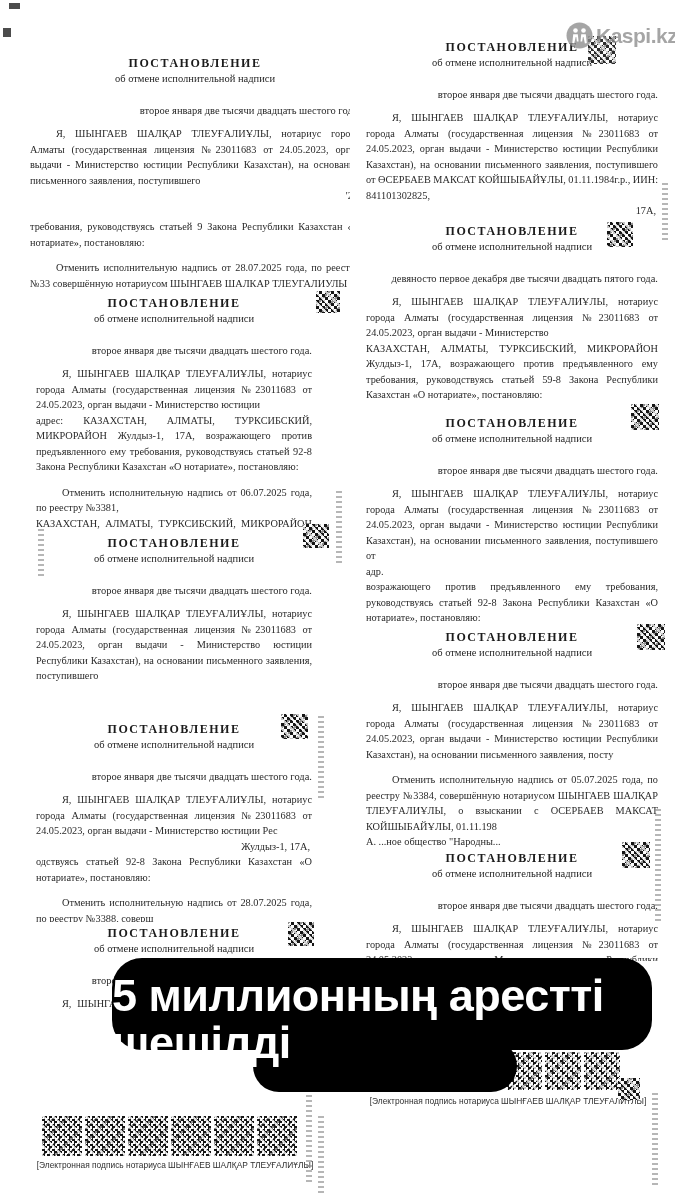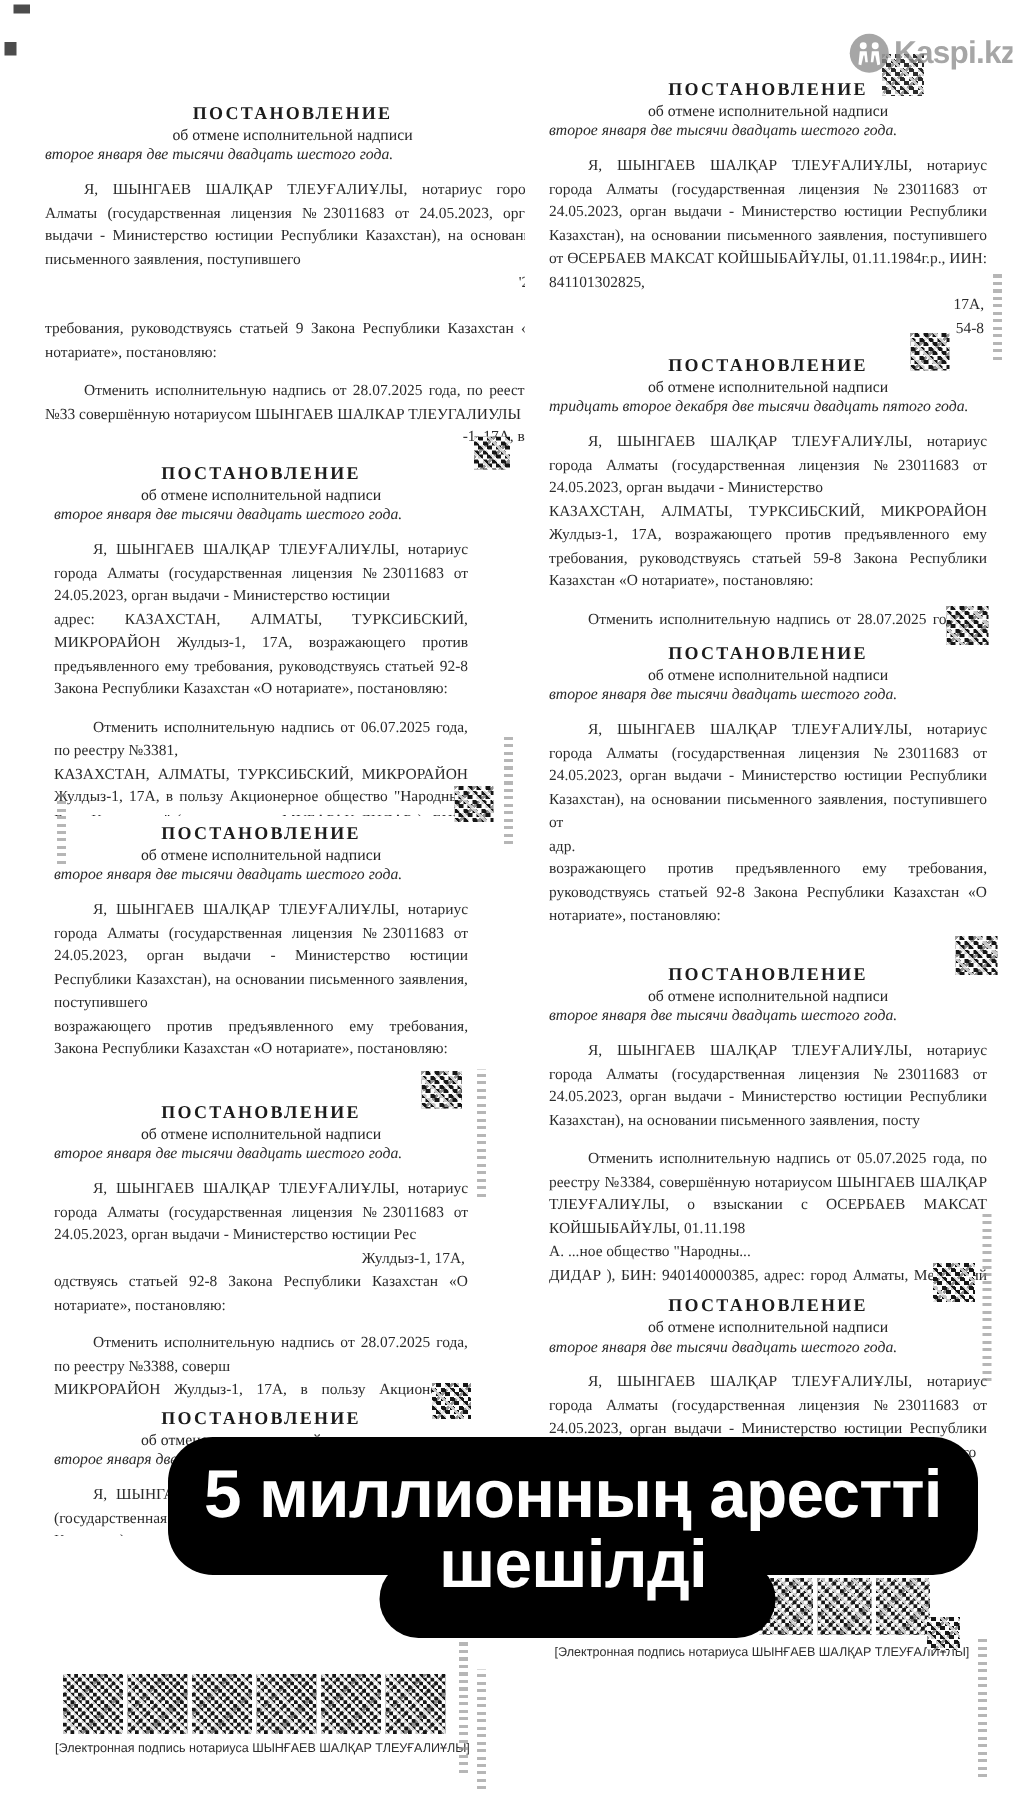--- a/index.html
+++ b/index.html
@@ -1,35 +1,35 @@
 <!DOCTYPE html>
 <html><head>
 <meta charset="utf-8">
 <style>
   html,body{margin:0;padding:0;}
   body{
     width:675px;height:1200px;position:relative;overflow:hidden;
     background:#ffffff;font-family:"Liberation Serif",serif;color:#2a2a2a;
   }
   
-  .col{position:absolute;top:16px;height:1008px;overflow:hidden;}
+  .col{position:absolute;top:4px;height:1008px;overflow:hidden;}
   #col-left{left:0;width:350px;}
   #col-right{left:352px;width:323px;}
   .doc{position:absolute;overflow:hidden;}
   #col-left .doc{left:36px;width:276px;}
   #col-left .doc.wide{left:30px;width:330px;}
   #col-right .doc{left:14px;width:292px;}
   .doc h1{
     margin:0;text-align:center;font-size:12px;font-weight:700;
     letter-spacing:1.5px;color:#1c1c1c;
   }
   .doc h2{
     margin:2px 0 0 0;text-align:center;font-size:10.5px;font-weight:400;color:#242424;
   }
-  .doc .doc-date{margin-top:2px;text-align:left;font-size:10.5px;font-style:italic;}
+  .doc .doc-date{margin-top:21px;text-align:right;font-size:10.5px;}
   .ln{font-size:10.3px;line-height:15.5px;}
   .pi{text-align:justify;margin-top:10px;text-indent:26px;}
   .pj{text-align:justify;margin-top:0;}
   .fr{text-align:right;padding-right:2px;}
   .fl{text-align:left;}
   
   .qr,.stamp{
     position:absolute;
     background:repeating-conic-gradient(#161616 0 25%, #fbfbfb 0 50%);
     background-size:6px 6px;z-index:3;
@@ -56,21 +56,21 @@
   .cap-bg1{
     position:absolute;left:112px;top:958px;width:540px;height:92px;
     background:#000;border-radius:30px;z-index:5;
   }
   .cap-bg2{
     position:absolute;left:253px;top:1040px;width:264px;height:52px;
     background:#000;border-radius:26px;z-index:5;
   }
   .cap-text{
     position:absolute;left:112px;top:972px;width:540px;z-index:6;
-    text-align:center;color:#fff;font-family:"Liberation Sans",sans-serif;
+    color:#fff;font-family:"Liberation Sans",sans-serif;
     font-weight:700;font-size:45px;line-height:47px;white-space:nowrap;
     letter-spacing:-0.5px;
   }
   
   .wm{
     position:absolute;left:566px;top:22px;z-index:4;display:flex;align-items:center;
     opacity:.78;
   }
   .wm-label{
     font-family:"Liberation Sans",sans-serif;font-weight:700;font-size:21px;
@@ -100,21 +100,20 @@
       <div class="ln pi">Я, ШЫНГАЕВ ШАЛҚАР ТЛЕУҒАЛИҰЛЫ, нотариус города Алматы (государственная лицензия №23011683 от 24.05.2023, орган выдачи - Министерство юстиции</div>
       <div class="ln pj">адрес: КАЗАХСТАН, АЛМАТЫ, ТУРКСИБСКИЙ, МИКРОРАЙОН Жулдыз-1, 17А, возражающего против предъявленного ему требования, руководствуясь статьей 92-8 Закона Республики Казахстан «О нотариате», постановляю:</div>
       <div class="ln pi">Отменить исполнительную надпись от 06.07.2025 года, по реестру №3381,</div>
       <div class="ln pj">КАЗАХСТАН, АЛМАТЫ, ТУРКСИБСКИЙ, МИКРОРАЙОН Жулдыз-1, 17А, в пользу Акционерное общество "Народный Банк Казахстана" (представитель МУБАРАК ДИДАР ), БИН: 940140000385, адрес: город Алматы, Медеуский район, -. Проспект АЛЬ-ФАРАБИ, 40,, суммы 85242,65 тенге (восемьдесят пять тысяч двести сорок два тенге, шестьдесят пять  тиын) по По возражению.</div>
     </div>
     <div class="doc" style="top: 532px; height: 182px;">
       <h1>ПОСТАНОВЛЕНИЕ</h1>
       <h2>об отмене исполнительной надписи</h2>
       <div class="doc-date">второе января две тысячи двадцать шестого года.</div>
       <div class="ln pi">Я, ШЫНГАЕВ ШАЛҚАР ТЛЕУҒАЛИҰЛЫ, нотариус города Алматы (государственная лицензия №23011683 от 24.05.2023, орган выдачи - Министерство юстиции Республики Казахстан), на основании письменного заявления, поступившего</div>
-      <div class="ln pj">возражающего против предъявленного ему требования, Закона Республики Казахстан «О нотариате», постановляю:</div>
     </div>
     <div class="doc" style="top: 718px; height: 200px;">
       <h1>ПОСТАНОВЛЕНИЕ</h1>
       <h2>об отмене исполнительной надписи</h2>
       <div class="doc-date">второе января две тысячи двадцать шестого года.</div>
       <div class="ln pi">Я, ШЫНГАЕВ ШАЛҚАР ТЛЕУҒАЛИҰЛЫ, нотариус города Алматы (государственная лицензия №23011683 от 24.05.2023, орган выдачи - Министерство юстиции Рес</div>
       <div class="ln fr">Жулдыз-1, 17А,</div>
       <div class="ln pj">одствуясь статьей 92-8 Закона Республики Казахстан «О нотариате», постановляю:</div>
       <div class="ln pi">Отменить исполнительную надпись от 28.07.2025 года, по реестру №3388, соверш</div>
       <div class="ln pj">МИКРОРАЙОН Жулдыз-1, 17А, в пользу Акционерное общество "Народный Банк Казахстана" (представитель МУБАРАК ДИДАР ), БИН: 940140000385, адрес: город Алматы, Медеуский район, -, Проспект АЛЬ-ФАРАБИ, 40,, суммы 118940,27 тенге (сто восемнадцать тысяч девятьсот сорок тенге, двадцать семь  тиын) по По возражению.</div>
@@ -133,21 +132,21 @@
       <h1>ПОСТАНОВЛЕНИЕ</h1>
       <h2>об отмене исполнительной надписи</h2>
       <div class="doc-date">второе января две тысячи двадцать шестого года.</div>
       <div class="ln pi">Я, ШЫНГАЕВ ШАЛҚАР ТЛЕУҒАЛИҰЛЫ, нотариус города Алматы (государственная лицензия №23011683 от 24.05.2023, орган выдачи - Министерство юстиции Республики Казахстан), на основании письменного заявления, поступившего от ӨСЕРБАЕВ МАКСАТ КОЙШЫБАЙҰЛЫ, 01.11.1984г.р., ИИН: 841101302825,</div>
       <div class="ln fr">17А,</div>
       <div class="ln fr">54-8</div>
     </div>
     <div class="doc" style="top: 220px; height: 188px;">
       <h1>ПОСТАНОВЛЕНИЕ</h1>
       <h2>об отмене исполнительной надписи</h2>
-      <div class="doc-date">тридцать второе декабря две тысячи двадцать пятого года.</div>
+      <div class="doc-date">девяносто первое декабря две тысячи двадцать пятого года.</div>
       <div class="ln pi">Я, ШЫНГАЕВ ШАЛҚАР ТЛЕУҒАЛИҰЛЫ, нотариус города Алматы (государственная лицензия №23011683 от 24.05.2023, орган выдачи - Министерство</div>
       <div class="ln pj">КАЗАХСТАН, АЛМАТЫ, ТУРКСИБСКИЙ, МИКРОРАЙОН Жулдыз-1, 17А, возражающего против предъявленного ему требования, руководствуясь статьей 59-8 Закона Республики Казахстан «О нотариате», постановляю:</div>
       <div class="ln pi">Отменить исполнительную надпись от 28.07.2025 года, по реестру №3378, совершённую нотариусом ШЫНГАЕВ ШАЛҚАР ТЛЕУҒАЛИҰЛЫ, о взыскании с ОСЕРБАЕВ МАКСАТ КОЙШЫБАЙҰЛЫ, 01.11.1985г.р., ИИН: 841101302825</div>
     </div>
     <div class="doc" style="top: 412px; height: 212px;">
       <h1>ПОСТАНОВЛЕНИЕ</h1>
       <h2>об отмене исполнительной надписи</h2>
       <div class="doc-date">второе января две тысячи двадцать шестого года.</div>
       <div class="ln pi">Я, ШЫНГАЕВ ШАЛҚАР ТЛЕУҒАЛИҰЛЫ, нотариус города Алматы (государственная лицензия №23011683 от 24.05.2023, орган выдачи - Министерство юстиции Республики Казахстан), на основании письменного заявления, поступившего от</div>
       <div class="ln fl">адр.</div>

